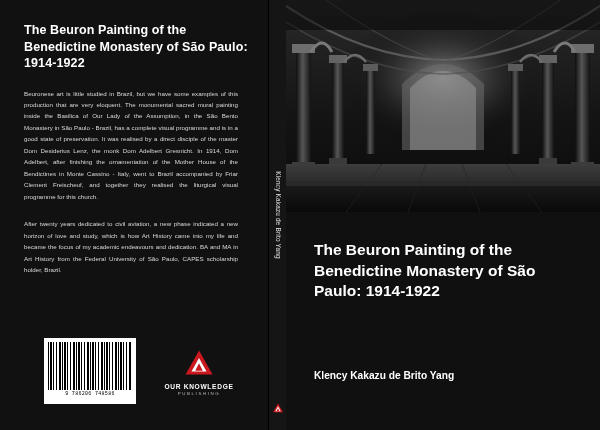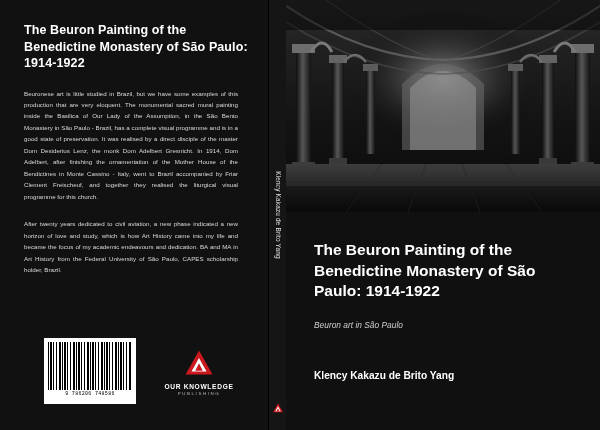--- a/index.html
+++ b/index.html
@@ -312,18 +312,17 @@
         <path d="M0 198 L314 198" stroke="#202020" stroke-width="0.8" fill="none"></path>
 
         <rect x="0" y="0" width="314" height="212" fill="none"></rect>
         <rect x="0" y="0" width="314" height="30" fill="#000" opacity="0.45"></rect>
         <rect x="0" y="186" width="314" height="26" fill="#000" opacity="0.35"></rect>
       </svg>
     </div>
 
     <div class="front-bottom">
       <h2 class="front-title">The Beuron Painting of the Benedictine Monastery of São Paulo: 1914-1922</h2>
-      <div class="front-subtitle">Beuron art in São Paulo</div>
       <div class="front-author">Klency Kakazu de Brito Yang</div>
     </div>
   </div>
 
 </div>
 
 </body></html>

